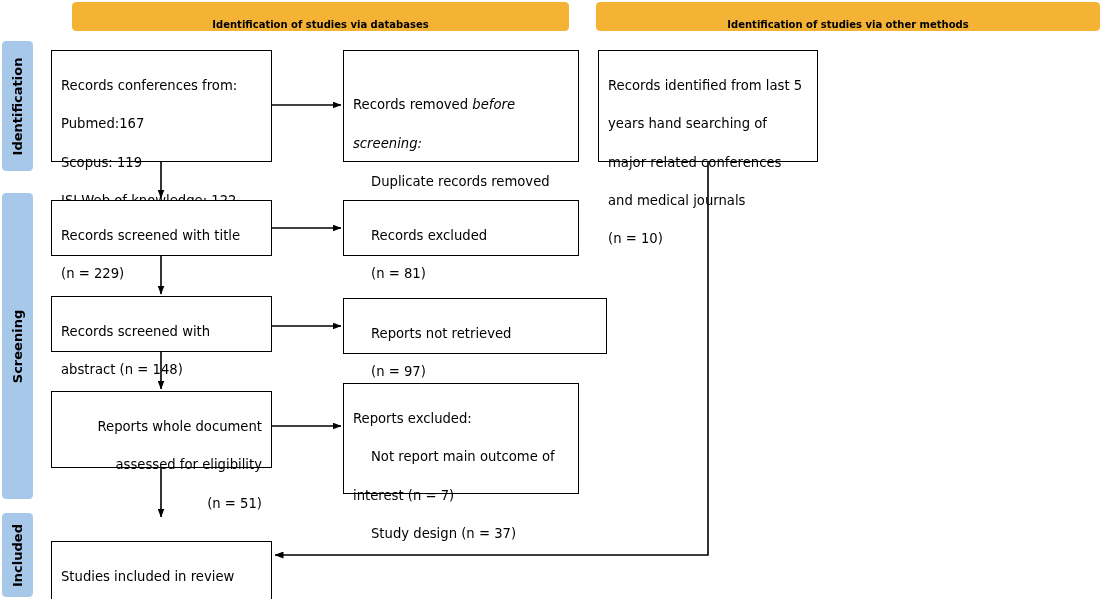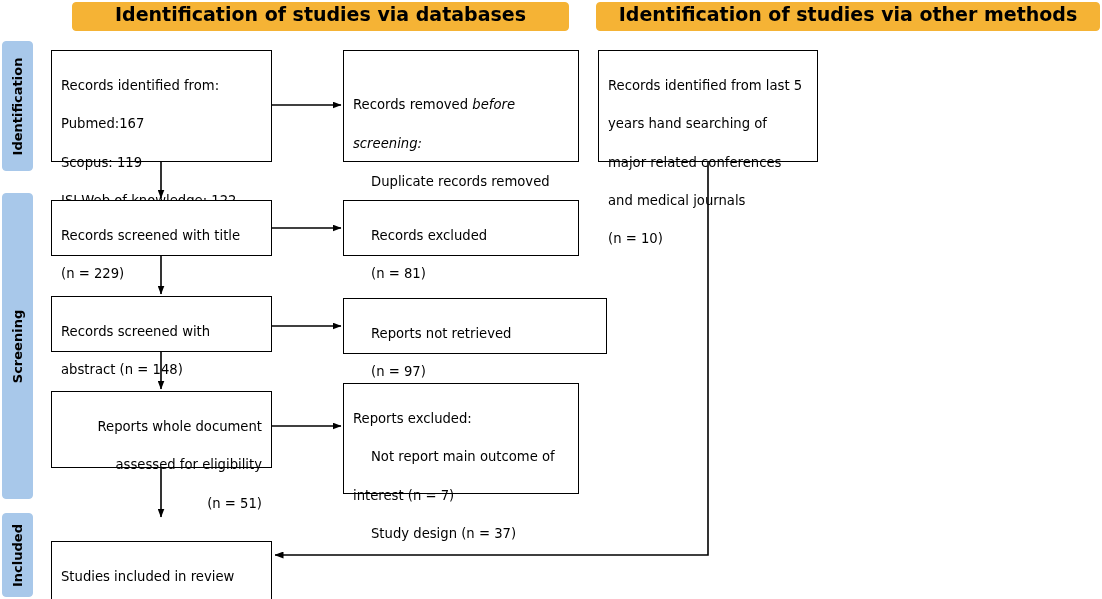--- a/index.html
+++ b/index.html
@@ -32,24 +32,24 @@
     padding: 6px 9px;
     white-space: pre-line;
   }
   .header-bar {
     position: absolute;
     box-sizing: border-box;
     background: #f5b335;
     border: 1px solid #f5b335;
     border-radius: 4px;
     color: #000000;
-    font-size: 19px;
+    font-size: 10px;
     font-weight: bold;
     display: flex;
-    align-items: flex-start;
+    align-items: flex-end;
     justify-content: center;
     text-align: center;
   }
   .phase-bar {
     position: absolute;
     box-sizing: border-box;
     background: #a8c8ea;
     border: 1px solid #a8c8ea;
     border-radius: 4px;
     color: #000000;
@@ -96,21 +96,21 @@
     <span>Identification</span>
   </div>
   <div class="phase-bar" style="left:2px; top:193px; width:31px; height:306px;">
     <span>Screening</span>
   </div>
   <div class="phase-bar" style="left:2px; top:513px; width:31px; height:84px;">
     <span>Included</span>
   </div>
 
   <div class="node" style="left:51px; top:50px; width:221px; height:112px;">
-    <div>Records identified from:</div>
+    <div>Records conferences from:</div>
     <div>Pubmed:167</div>
     <div>Scopus: 119</div>
     <div>ISI Web of knowledge: 122</div>
   </div>
 
   <div class="node" style="left:343px; top:50px; width:236px; height:112px;">
     <div>
       <span>Records removed </span><span class="ital">before</span>
     </div>
     <div class="ital">screening:</div>

